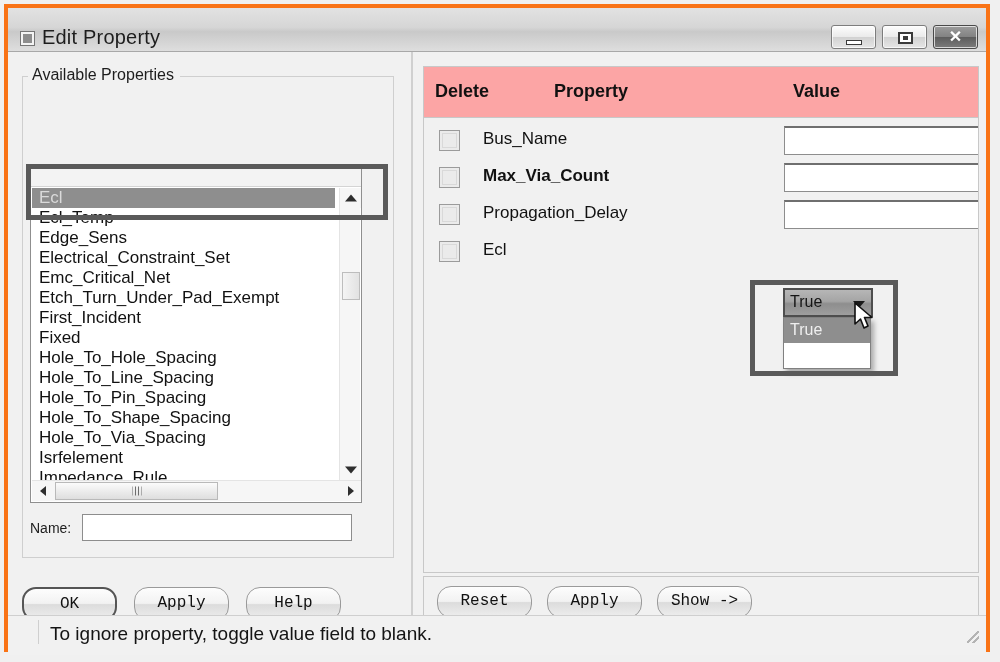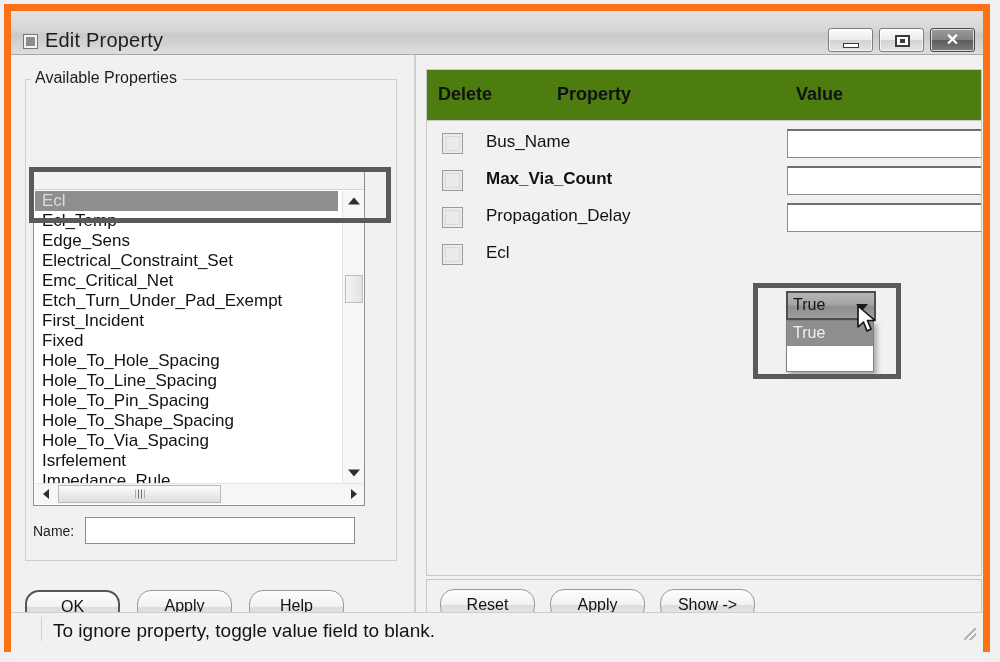--- a/index.html
+++ b/index.html
@@ -18,21 +18,21 @@
     overflow: hidden;
     background: #f0f0f0;
   }
 
   
   .win-frame {
     position: absolute;
     left: 4px; top: 4px;
     width: 986px; height: 648px;
     background: #f1f1f1;
-    border: 7px solid #f97316;
+    border: 4px solid #f97316;
     box-sizing: border-box;
   }
 
   .titlebar {
     position: absolute;
     left: 0; top: 0;
     width: 100%; height: 44px;
     background: linear-gradient(to bottom, #e2e2e2 0%, #d6d6d6 45%, #c9c9c9 55%, #dedede 100%);
     border-bottom: 1px solid #a8a8a8;
     box-sizing: border-box;
@@ -265,21 +265,21 @@
     font-family: "Liberation Sans", sans-serif;
   }
 
   
   .btn {
     background: linear-gradient(to bottom, #fdfdfd 0%, #f2f2f2 48%, #dcdcdc 52%, #eeeeee 100%);
     border: 1px solid #9a9a9a;
     border-radius: 14px;
     font-size: 16px;
     color: #111;
-    font-family: Liberation Sans, sans-serif;
+    font-family: Liberation Mono, monospace;
     box-sizing: border-box;
     text-align: center;
     white-space: nowrap;
   }
   .btn.default {
     border: 2px solid #555;
   }
   .left-buttons {
     position: absolute;
     left: 14px; top: 535px;
@@ -300,21 +300,21 @@
   .right-panel {
     position: absolute;
     left: 415px; top: 14px;
     width: 556px; height: 545px;
     box-sizing: border-box;
   }
   .table-header {
     position: absolute;
     left: 0; top: 0;
     width: 100%; height: 52px;
-    background: #4d7c0f;
+    background: #fca5a5;
     border: 1px solid #c8c8c8;
     box-sizing: border-box;
   }
   .th {
     position: absolute;
     top: 14px;
     font-size: 18px;
     font-weight: bold;
     color: #111;
   }

